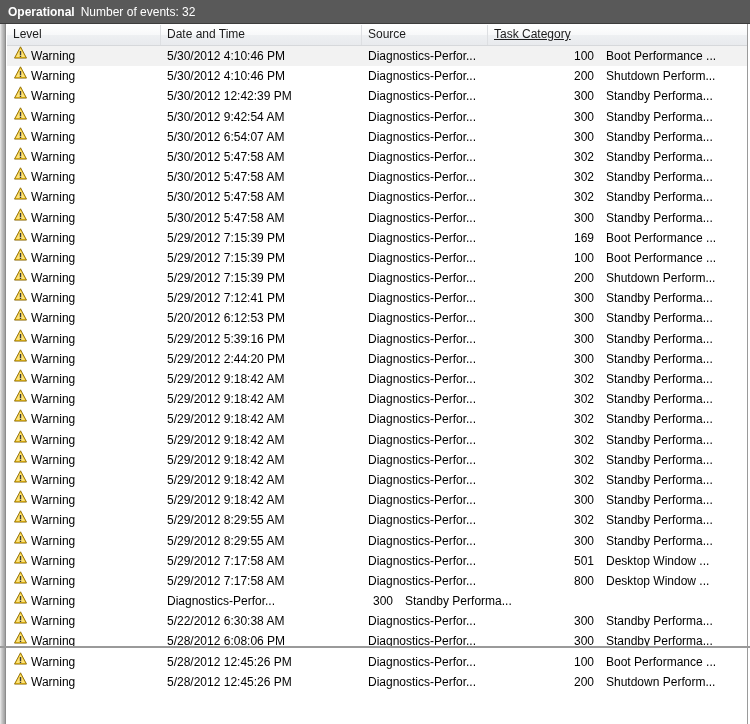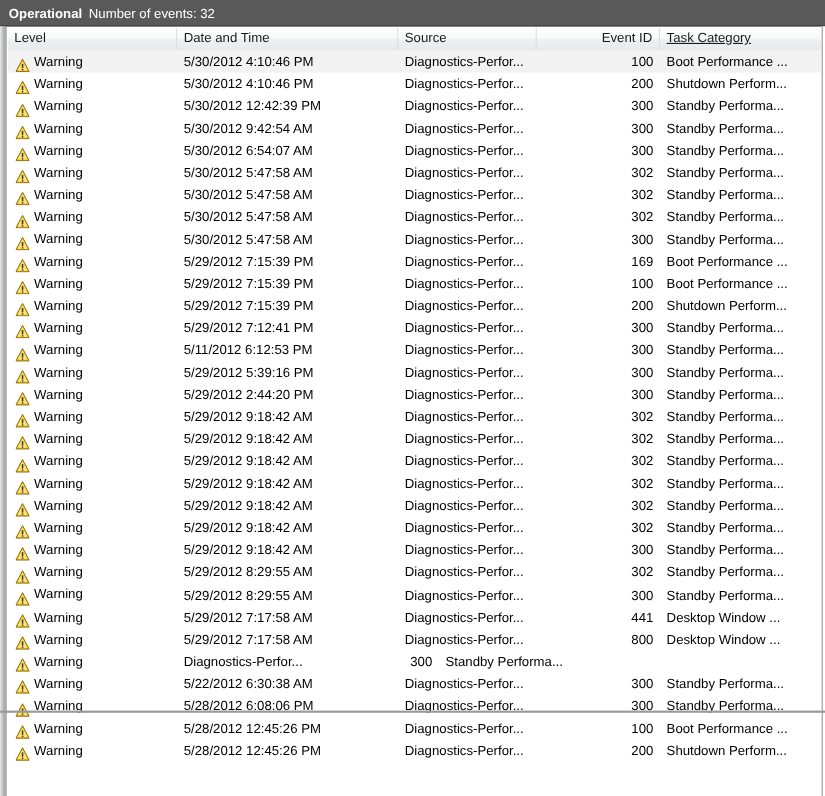--- a/index.html
+++ b/index.html
@@ -153,21 +153,21 @@
     color: #000000;
     box-sizing: border-box;
     padding-left: 6px;
     overflow: hidden;
     white-space: nowrap;
     text-overflow: clip;
   }
   .lv-td.num { text-align: right; padding-right: 6px; padding-left: 0; }
   .lv-td.level {
     display: flex;
-    align-items: flex-end;
+    align-items: flex-start;
     gap: 4px;
     padding-left: 7px;
   }
 
   
   .warn-icon {
     display: inline-block;
     width: 13px;
     height: 13px;
     flex: 0 0 13px;
@@ -189,21 +189,20 @@
   <div class="frame-left"></div>
   <div class="frame-right"></div>
   <div class="frame-bottom"></div>
 
   <div class="listview">
 
     <div class="lv-header">
       <div class="lv-th c-level">Level</div>
       <div class="lv-th c-date">Date and Time</div>
       <div class="lv-th c-src">Source</div>
-      <div class="lv-th c-eid num">Event ID</div>
       <div class="lv-th c-task">Task Category</div>
     </div>
 
     <div class="lv-body" id="lv-body">
         <div class="lv-row sel">
           <div class="lv-td level c-level">
             <span class="warn-icon">
               <svg width="13" height="13" viewBox="0 0 13 13" aria-hidden="true">
                 <path d="M6.5 0.8 L12.5 12.1 L0.5 12.1 Z" fill="#f5c518" stroke="#8a6a08" stroke-width="0.9" stroke-linejoin="round"></path>
                 <path d="M6.5 2.6 L11.0 11.1 L2.0 11.1 Z" fill="#fde37a" stroke="none"></path>
@@ -427,21 +426,21 @@
             <span class="warn-icon">
               <svg width="13" height="13" viewBox="0 0 13 13" aria-hidden="true">
                 <path d="M6.5 0.8 L12.5 12.1 L0.5 12.1 Z" fill="#f5c518" stroke="#8a6a08" stroke-width="0.9" stroke-linejoin="round"></path>
                 <path d="M6.5 2.6 L11.0 11.1 L2.0 11.1 Z" fill="#fde37a" stroke="none"></path>
                 <rect x="5.8" y="5.0" width="1.4" height="4.0" fill="#3a3a3a"></rect>
                 <rect x="5.8" y="9.7" width="1.4" height="1.3" fill="#3a3a3a"></rect>
               </svg>
             </span>
             <span>Warning</span>
           </div>
-          <div class="lv-td c-date">5/11/2012 6:12:53 PM</div>
+          <div class="lv-td c-date">5/20/2012 6:12:53 PM</div>
           <div class="lv-td c-src">Diagnostics-Perfor...</div>
           <div class="lv-td c-eid num">300</div>
           <div class="lv-td c-task">Standby Performa...</div>
         </div>
         <div class="lv-row">
           <div class="lv-td level c-level">
             <span class="warn-icon">
               <svg width="13" height="13" viewBox="0 0 13 13" aria-hidden="true">
                 <path d="M6.5 0.8 L12.5 12.1 L0.5 12.1 Z" fill="#f5c518" stroke="#8a6a08" stroke-width="0.9" stroke-linejoin="round"></path>
                 <path d="M6.5 2.6 L11.0 11.1 L2.0 11.1 Z" fill="#fde37a" stroke="none"></path>
@@ -633,21 +632,21 @@
                 <path d="M6.5 0.8 L12.5 12.1 L0.5 12.1 Z" fill="#f5c518" stroke="#8a6a08" stroke-width="0.9" stroke-linejoin="round"></path>
                 <path d="M6.5 2.6 L11.0 11.1 L2.0 11.1 Z" fill="#fde37a" stroke="none"></path>
                 <rect x="5.8" y="5.0" width="1.4" height="4.0" fill="#3a3a3a"></rect>
                 <rect x="5.8" y="9.7" width="1.4" height="1.3" fill="#3a3a3a"></rect>
               </svg>
             </span>
             <span>Warning</span>
           </div>
           <div class="lv-td c-date">5/29/2012 7:17:58 AM</div>
           <div class="lv-td c-src">Diagnostics-Perfor...</div>
-          <div class="lv-td c-eid num">441</div>
+          <div class="lv-td c-eid num">501</div>
           <div class="lv-td c-task">Desktop Window ...</div>
         </div>
         <div class="lv-row">
           <div class="lv-td level c-level">
             <span class="warn-icon">
               <svg width="13" height="13" viewBox="0 0 13 13" aria-hidden="true">
                 <path d="M6.5 0.8 L12.5 12.1 L0.5 12.1 Z" fill="#f5c518" stroke="#8a6a08" stroke-width="0.9" stroke-linejoin="round"></path>
                 <path d="M6.5 2.6 L11.0 11.1 L2.0 11.1 Z" fill="#fde37a" stroke="none"></path>
                 <rect x="5.8" y="5.0" width="1.4" height="4.0" fill="#3a3a3a"></rect>
                 <rect x="5.8" y="9.7" width="1.4" height="1.3" fill="#3a3a3a"></rect>

